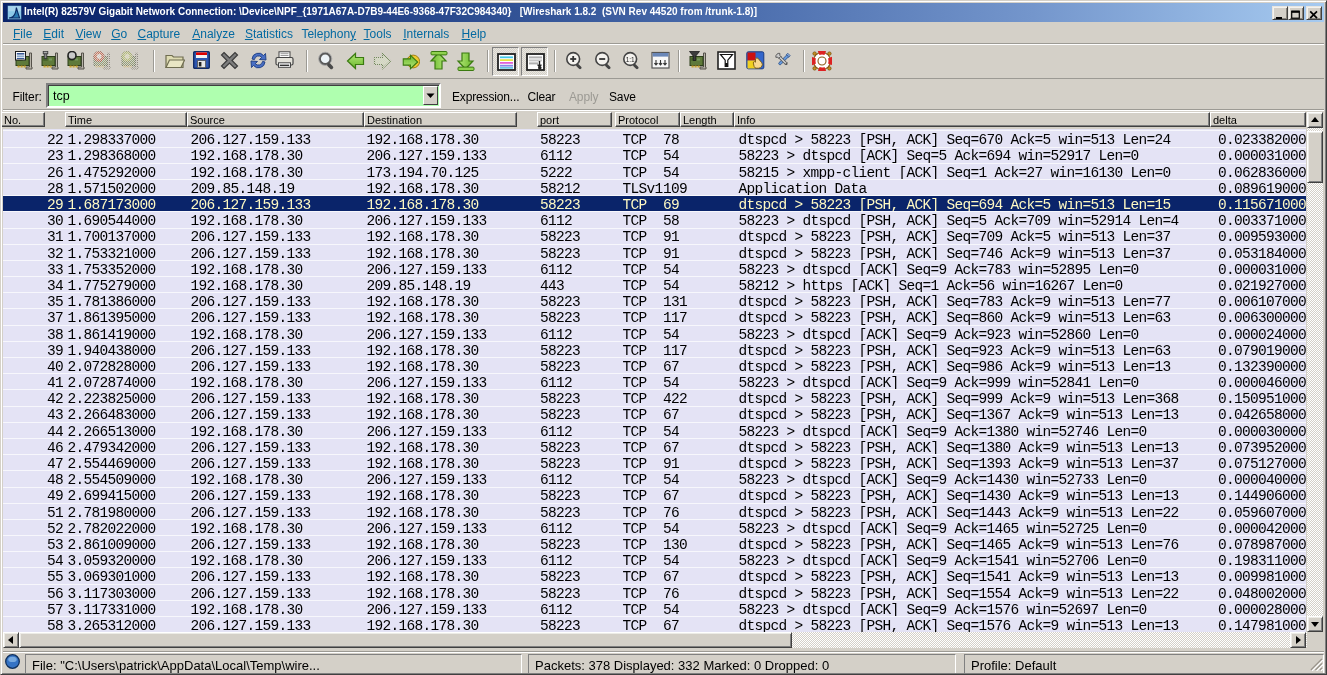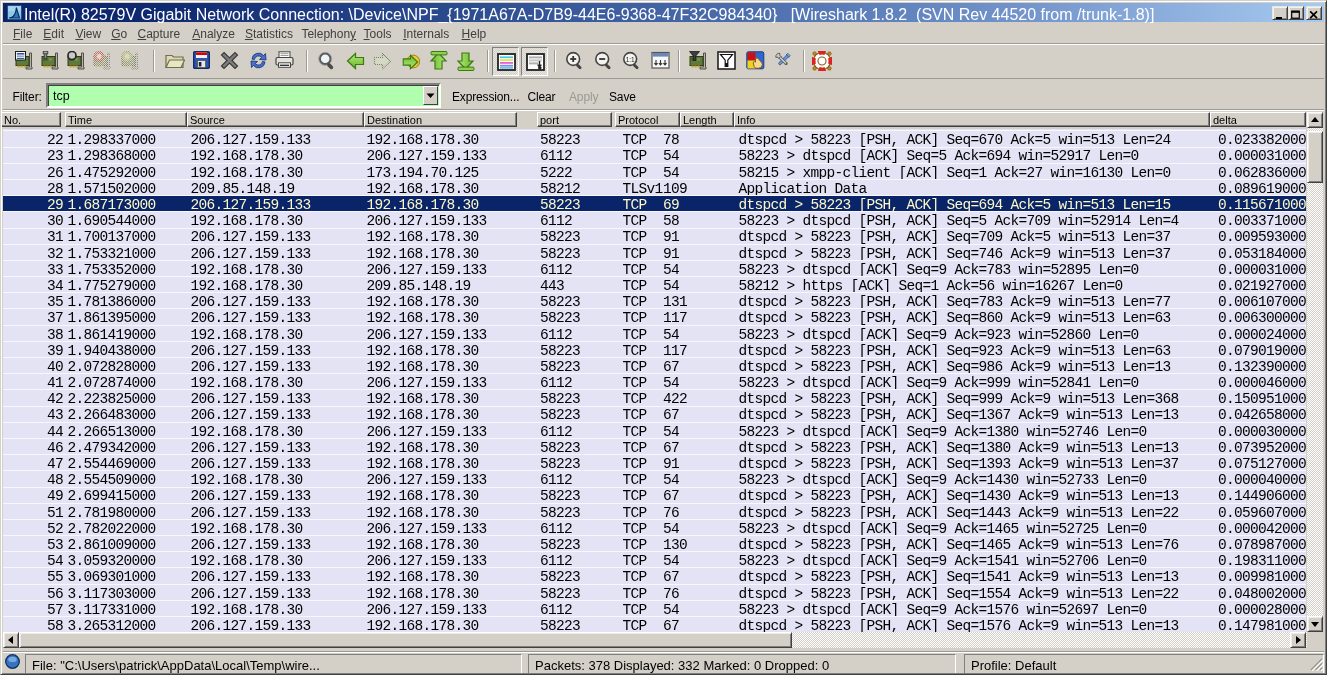--- a/index.html
+++ b/index.html
@@ -1,21 +1,21 @@
 <!DOCTYPE html>
 <html><head><meta charset="utf-8"><style>
 *{margin:0;padding:0;box-sizing:border-box}
 html,body{width:1327px;height:675px;overflow:hidden}
 body{position:relative;background:#d4d0c8;font-family:"Liberation Sans",sans-serif;-webkit-font-smoothing:antialiased}
 .abs{position:absolute}
 .titlebar{left:3px;top:3px;width:1321px;height:19px;background:linear-gradient(to right,#0a246a 0%,#102a72 12%,#2c4c90 35%,#4a6cac 55%,#7496cc 78%,#a6caf0 100%);}
-.title-text{position:absolute;left:24px;top:5.5px;color:#fff;font-size:16px;font-weight:normal;white-space:pre;letter-spacing:0px}
+.title-text{position:absolute;left:24px;top:5.5px;color:#fff;font-size:10px;font-weight:bold;white-space:pre;letter-spacing:0px}
 .winbtn{position:absolute;top:6px;width:16px;height:14px;background:#d4d0c8;border:1px solid;border-color:#e8e6e0 #404040 #404040 #e8e6e0;box-shadow:inset 1px 1px 0 #f4f2ee, inset -1px -1px 0 #87837b}
 .menubar{left:3px;top:23px;width:1321px;height:21px;background:#d4d0c8;}
-.menuitem{position:absolute;top:27px;font-size:12px;color:#404040;white-space:pre}
+.menuitem{position:absolute;top:27px;font-size:12px;color:#0369a1;white-space:pre}
 .menuitem u{text-decoration:underline}
 .groove{position:absolute;left:3px;width:1321px;height:2px;border-top:1px solid #9c9a94;border-bottom:1px solid #fff}
 .toolbar{left:3px;top:45px;width:1321px;height:33px;background:#d4d0c8}
 .tsep{position:absolute;top:5px;width:2px;height:22px;border-left:1px solid #9c9a94;border-right:1px solid #fff}
 .ticon{position:absolute;top:6px}
 .tglbtn{position:absolute;top:2px;width:27px;height:29px;border:1px solid;border-color:#808080 #fff #fff #808080;background-image:conic-gradient(#e8e6e0 25%,#d4d0c8 0 50%,#e8e6e0 0 75%,#d4d0c8 0);background-size:2px 2px}
 .filterbar{left:3px;top:79px;width:1321px;height:31px;background:#d4d0c8}
 .fltlabel{position:absolute;left:12.5px;top:90px;font-size:12px;letter-spacing:-0.1px}
 .fltinput{position:absolute;left:46px;top:83px;width:395px;height:25px;background:#afffaf;border:2px solid;border-color:#808080 #fff #fff #808080;box-shadow:inset 1px 1px 0 #404040}
 .flttext{position:absolute;left:5px;top:4px;font-size:12.5px;color:#000}
@@ -353,21 +353,21 @@
     <div class="flttext">tcp</div>
     <div class="fltdrop"><svg width="13" height="17" viewBox="0 0 13 17">
         <path d="M2.5 6.5 L10.5 6.5 L6.5 11 Z" fill="#000"></path>
       </svg></div>
   </div>
 <div class="fltbtn" style="left:452px;color:#000">Expression...</div>
 <div class="fltbtn" style="left:527.5px;color:#000">Clear</div>
 <div class="fltbtn" style="left:569px;color:#9c9a94">Apply</div>
 <div class="fltbtn" style="left:609px;color:#000">Save</div>
 <div class="groove" style="top:109px"></div>
-<div class="hdrseg" style="left:1px;width:60px">No.</div>
+<div class="hdrseg" style="left:1px;width:44px">No.</div>
 <div class="hdrseg" style="left:65px;width:122px">Time</div>
 <div class="hdrseg" style="left:187px;width:177px">Source</div>
 <div class="hdrseg" style="left:364px;width:153px">Destination</div>
 <div class="hdrseg" style="left:537px;width:75px">port</div>
 <div class="hdrseg" style="left:615px;width:65px">Protocol</div>
 <div class="hdrseg" style="left:680px;width:54px">Length</div>
 <div class="hdrseg" style="left:734px;width:476px">Info</div>
 <div class="hdrseg" style="left:1210px;width:96px">delta</div>
 <div class="rows">
 <div class="row">

